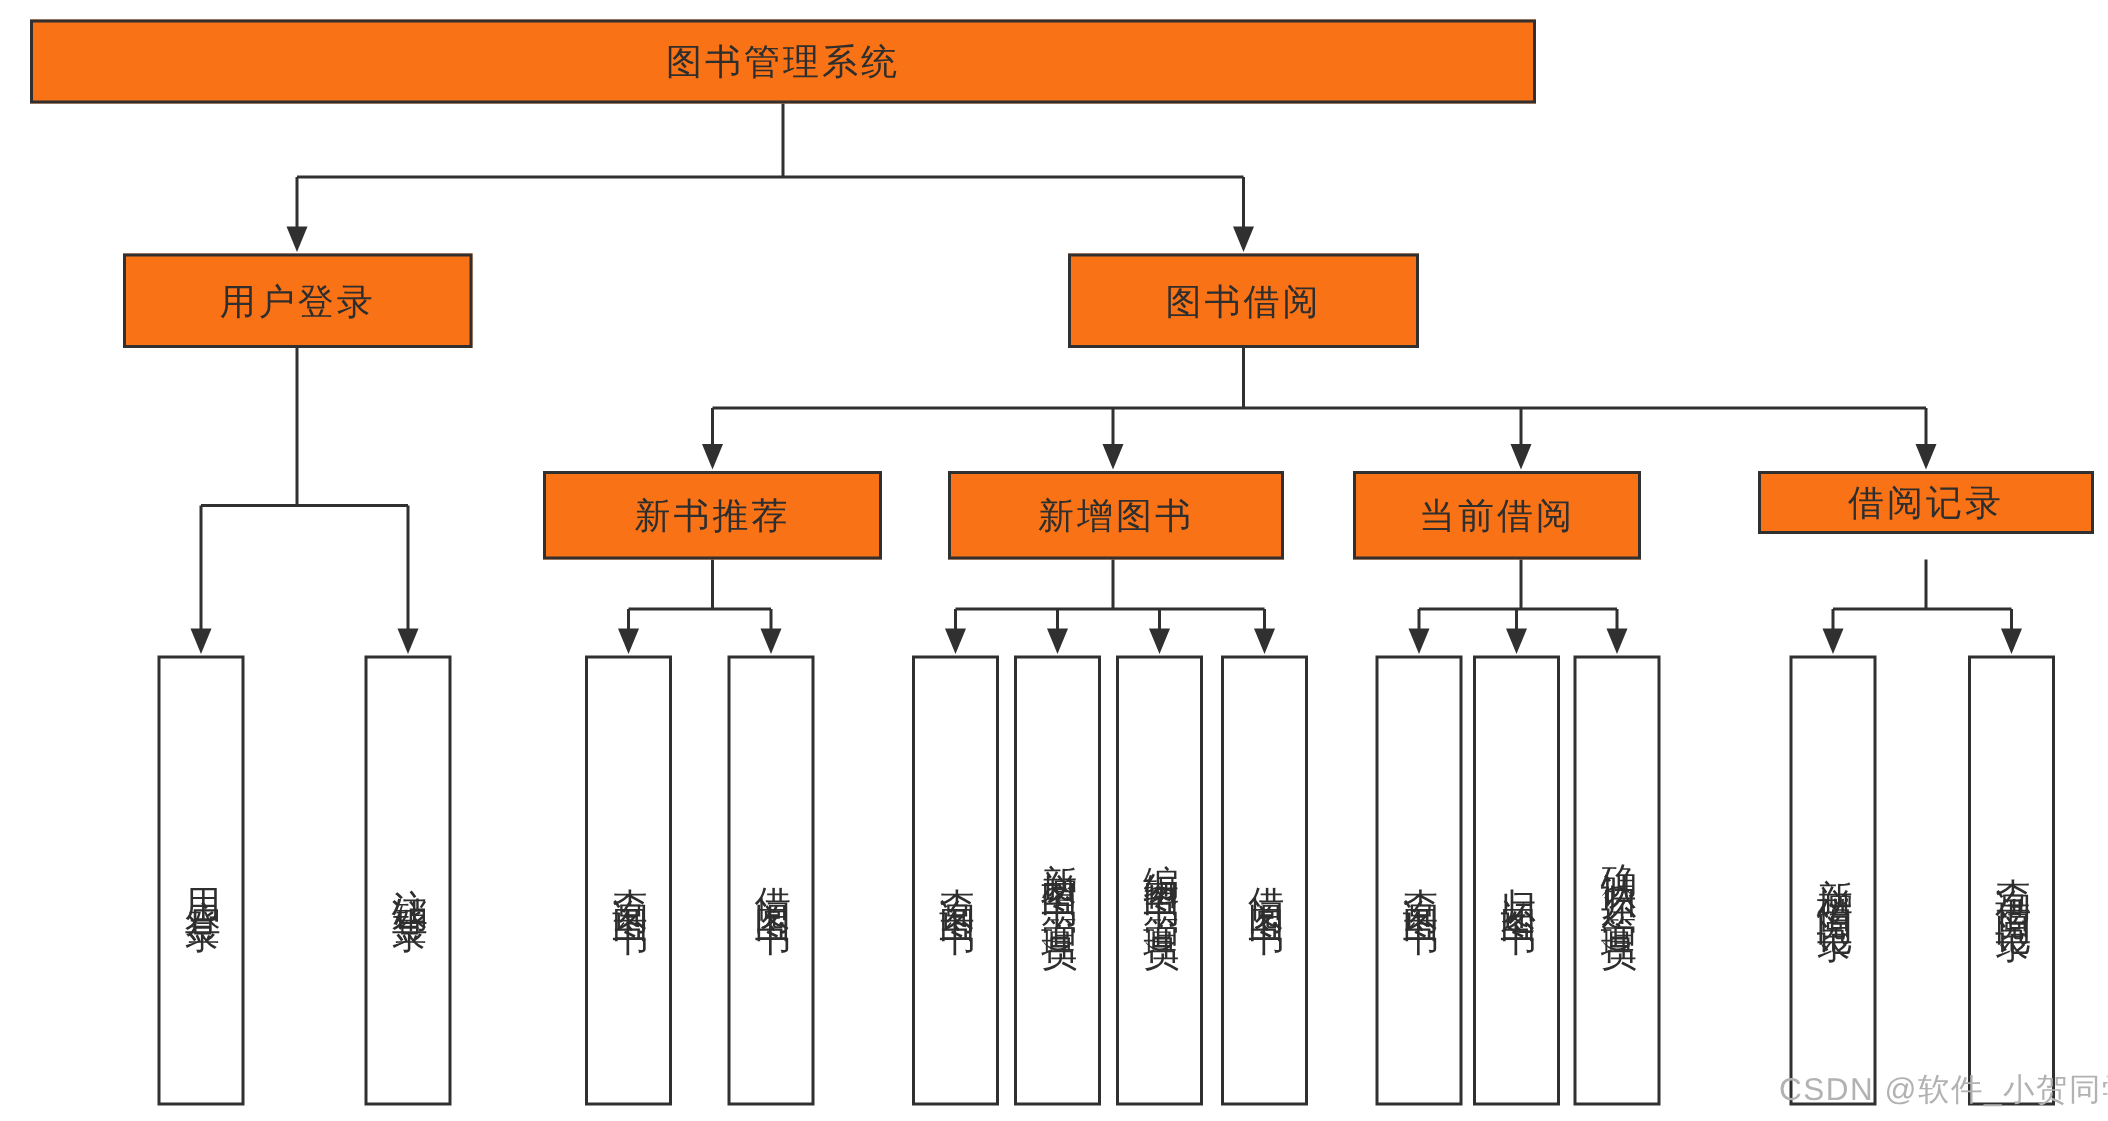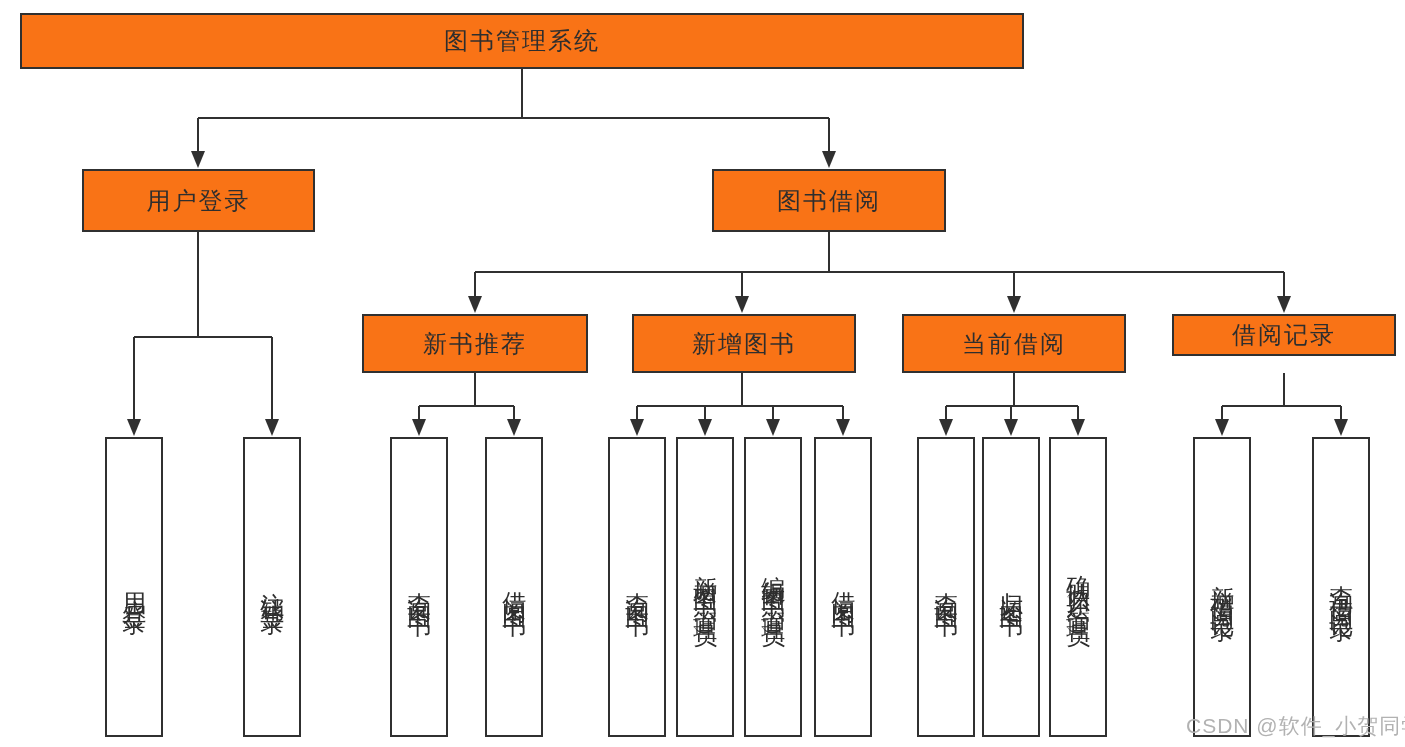--- a/index.html
+++ b/index.html
@@ -116,21 +116,21 @@
     <polygon points="1334,419 1348,419 1341,436"></polygon>
   </svg>
 
   <div class="node" style="left:20px; top:13px; width:1004px; height:56px;">图书管理系统</div>
 
   <div class="node" style="left:82px; top:169px; width:233px; height:63px;">用户登录</div>
   <div class="node" style="left:712px; top:169px; width:234px; height:63px;">图书借阅</div>
 
   <div class="node" style="left:362px; top:314px; width:226px; height:59px;text-align:center;">新书推荐</div>
   <div class="node" style="left:632px; top:314px; width:224px; height:59px;">新增图书</div>
-  <div class="node" style="left:902px; top:314px; width:224px; height:59px;">当前借阅</div>
+  <div class="node" style="left:902px; top:314px; width:192px; height:59px;">当前借阅</div>
   <div class="node" style="left:1172px; top:314px; width:224px; height:42px;">借阅记录</div>
 
   <div class="leaf" style="left:105px;">
     <span class="vtext">用户登录</span>
   </div>
   <div class="leaf" style="left:243px;">
     <span class="vtext">注销登录</span>
   </div>
 
   <div class="leaf" style="left:390px;">

